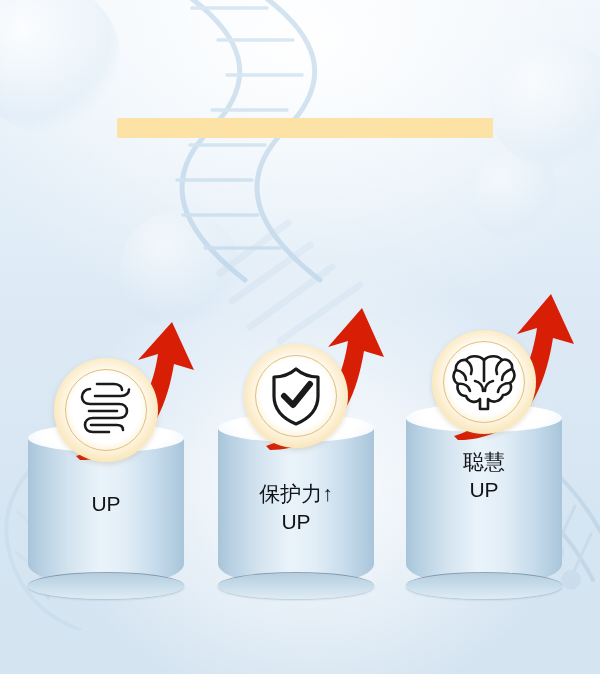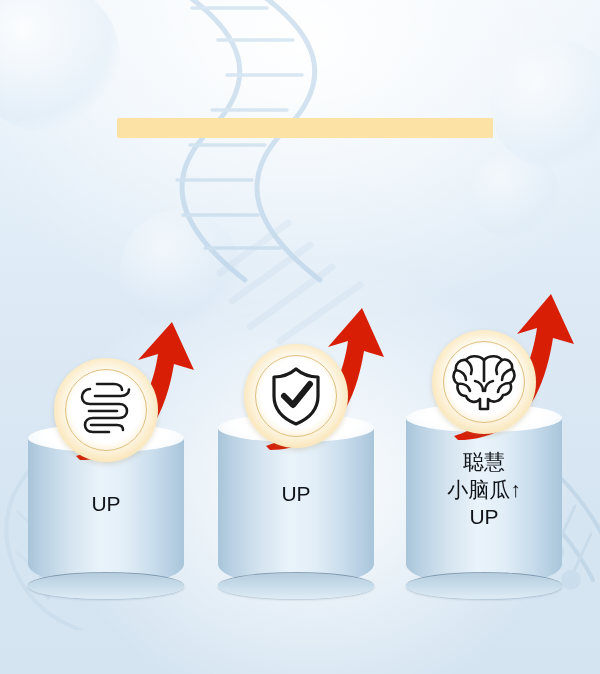--- a/index.html
+++ b/index.html
@@ -324,20 +324,21 @@
     </div>
 
     <div class="cyl h2">
       <div class="cyl-top"></div>
       <div class="cyl-body"></div>
       <div class="cyl-bottom-shade"></div>
       <div class="cyl-bottom-cut"></div>
     </div>
 
     <div class="pillar-label">
+      <div>保护力↑</div>
       <div>UP</div>
     </div>
   </div>
 
   <div class="pillar p3">
 
     <svg class="arrow" width="128" height="148" viewBox="0 0 128 148">
       <path d="M4 144 C 30 136, 57 116, 73 84 C 81 67, 85 50, 87 36
                L 67 42 L 101 2 L 124 52 L 103 46
                C 100 65, 95 86, 85 105 C 67 137, 34 148, 8 148 Z" fill="#d81f06"></path>
@@ -369,18 +370,17 @@
 
     <div class="cyl h3">
       <div class="cyl-top"></div>
       <div class="cyl-body"></div>
       <div class="cyl-bottom-shade"></div>
       <div class="cyl-bottom-cut"></div>
     </div>
 
     <div class="pillar-label">
       <div>聪慧</div>
-      <div>小脑瓜↑</div>
       <div>UP</div>
     </div>
   </div>
 
 </div>
 
 </body></html>

